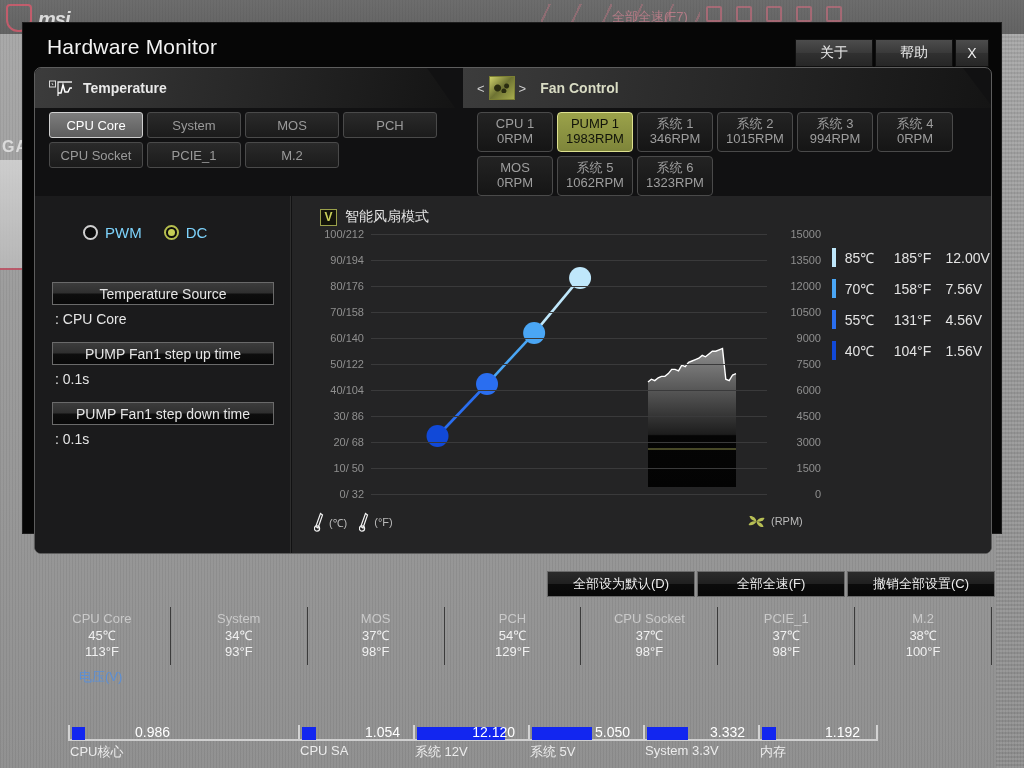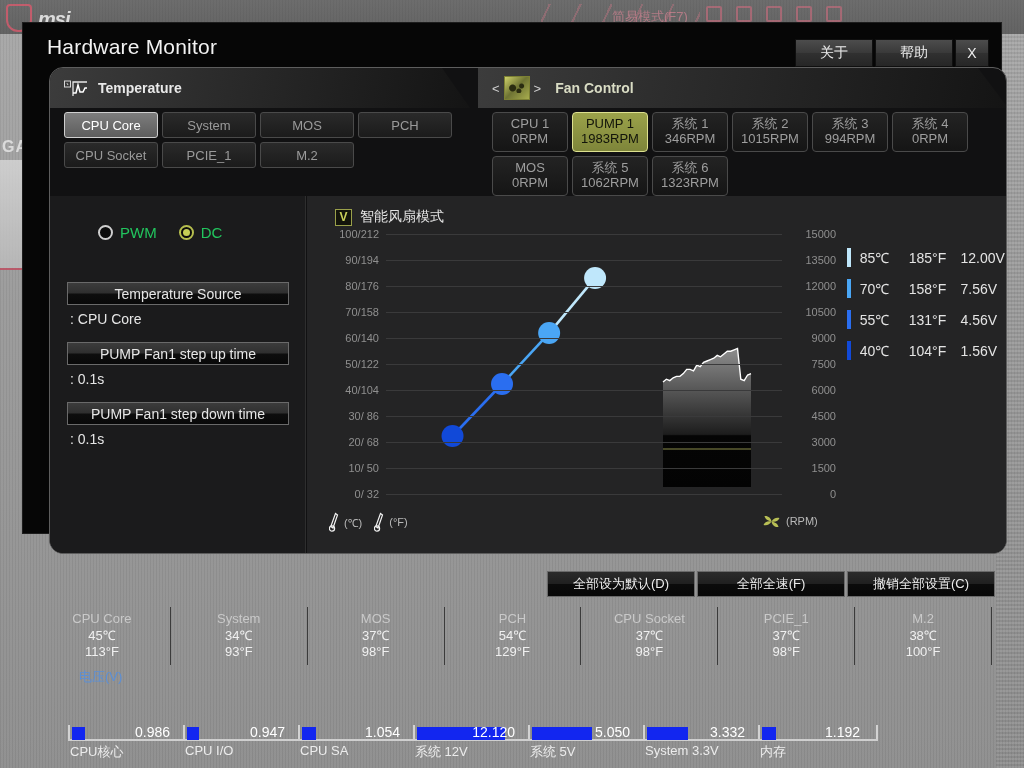--- a/index.html
+++ b/index.html
@@ -70,22 +70,22 @@
     background: linear-gradient(180deg,#4c4c4c 0%, #3a3a3a 48%, #303030 52%, #262626 100%);
     color:#ececec; font-size:14px; border:1px solid #0f0f0f;
     height:28px; display:flex; align-items:center; justify-content:center;
     cursor:pointer;
   }
   .win-btn.wide { width:78px; }
   .win-btn.close { width:34px; }
 
   
   #inner-frame {
-    position:absolute; left:26px; top:44px; width:958px; height:487px;
-    border:1px solid #5d5d5d; border-radius:14px;
+    position:absolute; left:11px; top:44px; width:958px; height:487px;
+    border:1px solid #5d5d5d; border-radius:7px;
     background:#111112;
     overflow:hidden;
   }
 
   
   .hdr {
     position:absolute; top:0; height:40px;
     background: linear-gradient(100deg, #3c3c3c 0%, #2d2d2d 35%, #141414 100%);
     display:flex; align-items:center;
   }
@@ -162,21 +162,21 @@
   
   .radio-row { position:absolute; left:48px; top:28px; display:flex; gap:22px; align-items:center; }
   .radio { display:flex; align-items:center; gap:7px; cursor:pointer; }
   .rdot {
     width:15px; height:15px; border-radius:50%;
     border:2px solid #cfcfcf; background:#0c0c0c;
     display:flex; align-items:center; justify-content:center;
   }
   .rdot.on { border-color:#b6be4e; }
   .rdot.on::after { content:""; width:7px; height:7px; border-radius:50%; background:#c5ce55; }
-  .rlabel { color:#22c55e; font-size:15px; }
+  .rlabel { color:#7dd3fc; font-size:15px; }
 
   .infoblk { position:absolute; left:17px; width:222px; }
   .infohdr {
     height:23px; border:1px solid #6a6a6a;
     background: linear-gradient(180deg,#3c3c3c 0%, #303030 45%, #0d0d0d 55%, #090909 100%);
     color:#e6e6e6; font-size:14px;
     display:flex; align-items:center; justify-content:center;
   }
   .infoval { color:#e6e6e6; font-size:14px; margin-top:6px; padding-left:3px; }
 
@@ -255,21 +255,21 @@
   .vend { position:absolute; left:808px; top:8px; width:2px; height:14px; background:#d2d2d2; }
 </style>
 </head>
 <body>
 
 <div id="bg-layer">
   <div id="bg-topbar"></div>
   <div class="bg-msi-logo"></div>
   <div class="bg-msi-text">msi</div>
   <div class="bg-slashes"></div>
-  <div class="bg-faded-text bg-ez">简易模式(F7)</div>
+  <div class="bg-faded-text bg-ez">全部全速(F7)</div>
   <div class="bg-icon-row">
     <span class="bg-icon"></span>
     <span class="bg-icon"></span>
     <span class="bg-icon"></span>
     <span class="bg-icon"></span>
     <span class="bg-icon"></span>
   </div>
   <div class="bg-ga">GA</div>
   <div class="bg-panel"></div>
   <div class="bg-right-strip"></div>
@@ -574,26 +574,20 @@
   <div id="volt-title">电压(V)</div>
   <div id="volt-strip">
     <div class="vaxis"></div>
     <div class="vend"></div>
   <div class="vitem" style="left: 0px;">
         <span class="vtick"></span>
         <span class="vbar" style="width:13.44px"></span>
         <span class="vval">0.986</span>
         <span class="vname">CPU核心</span>
       </div>
-      <div class="vitem" style="left: 115px;">
-        <span class="vtick"></span>
-        <span class="vbar" style="width:12.48px"></span>
-        <span class="vval">0.947</span>
-        <span class="vname">CPU I/O</span>
-      </div>
       <div class="vitem" style="left: 230px;">
         <span class="vtick"></span>
         <span class="vbar" style="width:14.399999999999999px"></span>
         <span class="vval">1.054</span>
         <span class="vname">CPU SA</span>
       </div>
       <div class="vitem" style="left: 345px;">
         <span class="vtick"></span>
         <span class="vbar" style="width:88.32px"></span>
         <span class="vval">12.120</span>

